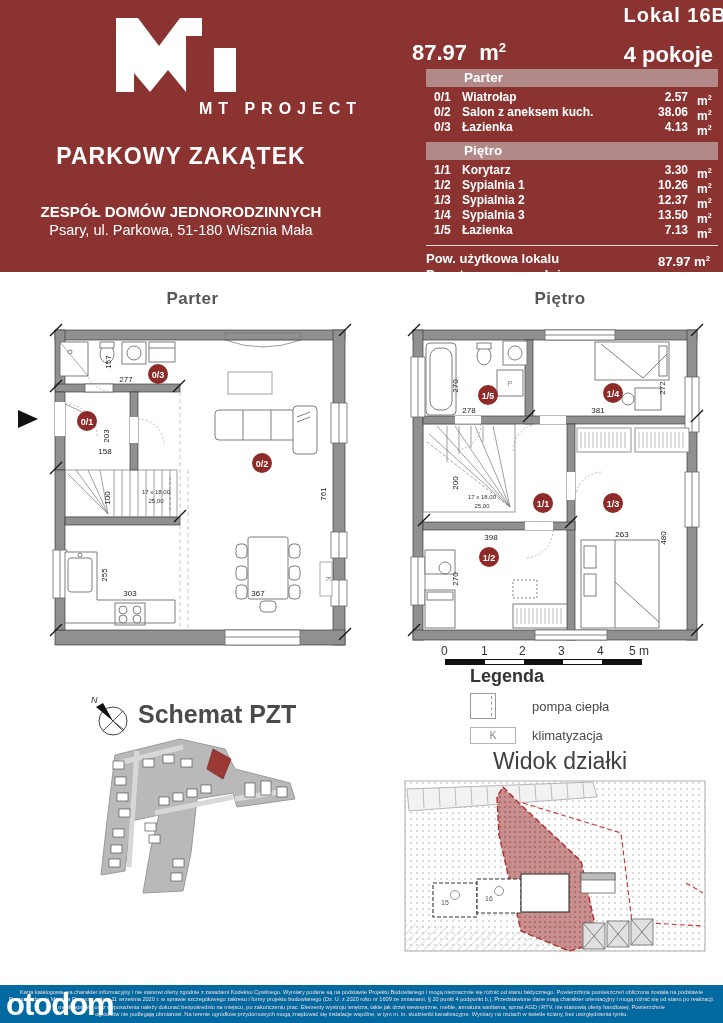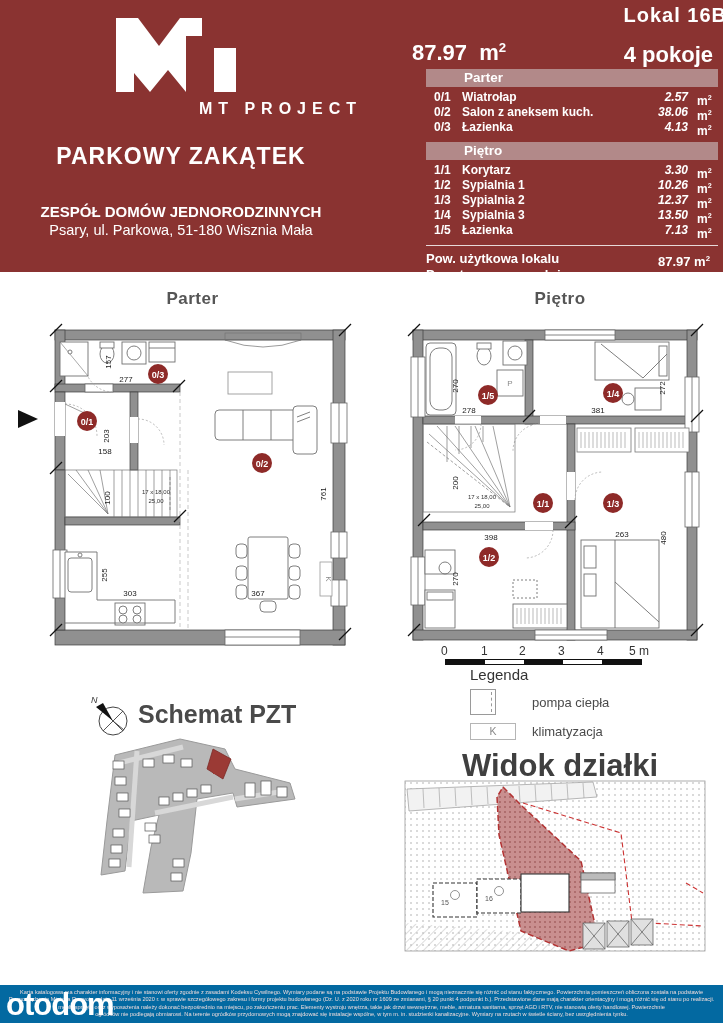--- a/index.html
+++ b/index.html
@@ -19,45 +19,45 @@
   .unit-title{position:absolute;left:4px;top:4px;width:361px;text-align:right;
               font-size:20px;font-weight:bold;letter-spacing:1px;}
   .unit-area{position:absolute;left:50px;top:40px;font-size:22px;font-weight:bold;}
   .unit-area sup,.tcell-unit sup,.tot-val sup{font-size:60%;}
   .unit-rooms{position:absolute;right:10px;top:42px;font-size:22px;font-weight:bold;}
   .utable{position:absolute;left:64px;top:69px;width:292px;font-size:12px;font-weight:bold;}
   .sect-band{background:#b28989;height:18px;line-height:18px;padding-left:38px;
              font-size:13.5px;margin-bottom:3px;}
   .trow{display:grid;grid-template-columns:36px 180px 46px 30px;height:15px;line-height:15px;}
   .tcell-no{padding-left:8px;}
-  .tcell-val{text-align:right;font-style:italic;}
+  .tcell-val{text-align:right;}
   .tcell-unit{padding-left:9px;}
   .sect2{margin-top:7px;}
   .totals{border-top:1px solid #e7d9d9;margin-top:7px;padding-top:5px;}
   .tot-row{display:grid;grid-template-columns:1fr 92px;height:16px;line-height:16px;font-size:13px;gap:24px;}
   .tot-val{text-align:right;padding-right:8px;}
   
   .plan-title{position:absolute;font-size:17px;font-weight:bold;color:#555;letter-spacing:.5px;}
   .pt-parter{left:120px;top:289px;width:145px;text-align:center;}
   .pt-pietro{left:495px;top:289px;width:130px;text-align:center;}
   .scalebar{position:absolute;left:437px;top:644px;width:215px;height:26px;font-size:12px;color:#333;}
   .scalebar span{position:absolute;top:0;}
   .sb-track{position:absolute;left:8px;top:15px;width:195px;height:4px;border:1px solid #111;
             display:flex;}
   .sb-seg{width:39px;height:4px;}
   .legend{position:absolute;left:470px;top:666px;color:#333;}
-  .legend-title{font-size:15px;font-weight:normal;margin-bottom:6px;}
+  .legend-title{font-size:18px;font-weight:bold;margin-bottom:6px;}
   .leg-item{display:flex;align-items:center;margin-bottom:8px;color:#4a4a4a;font-size:13px;}
   .leg-sym1{width:24px;height:24px;border:1.5px solid #9a9a9a;margin-right:36px;position:relative;background:#fff;}
   .leg-sym1 i{position:absolute;right:3px;top:2px;bottom:2px;border-left:1px dashed #999;}
   .leg-sym2{width:44px;height:15px;border:1px solid #b5b5b5;margin-right:16px;text-align:center;
             line-height:15px;font-size:10.5px;color:#8a8a8a;background:#fff;}
   .schemat-title{position:absolute;left:138px;top:700px;font-size:25px;font-weight:bold;color:#4a4a4a;}
   .widok-title{position:absolute;left:430px;top:748px;width:260px;text-align:center;
-               font-size:31px;font-weight:bold;color:#3f3f3f;}
+               font-size:23px;font-weight:normal;color:#3f3f3f;}
   
   .footer{position:absolute;left:0;top:985px;width:723px;height:38px;background:#0369a1;overflow:hidden;}
   .f-lines{position:absolute;left:0;top:4px;width:723px;text-align:center;color:#eedcdc;
            font-size:5.6px;line-height:7.4px;white-space:nowrap;}
   .f-logo{position:absolute;left:6px;top:2px;color:#fff;font-size:31px;font-weight:bold;
           letter-spacing:-1px;z-index:2;}
   
   .dim{font-size:8px;fill:#1a1a1a;font-family:"Liberation Sans",sans-serif;}
   .note{font-size:6px;fill:#333;font-family:"Liberation Sans",sans-serif;}
   .badge-t{font-size:9px;font-weight:bold;fill:#fff;font-family:"Liberation Sans",sans-serif;}

